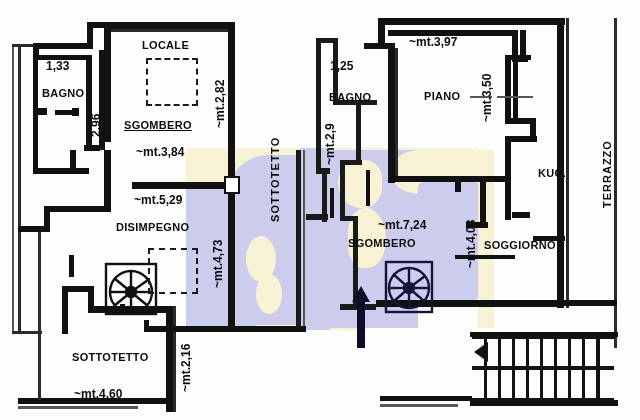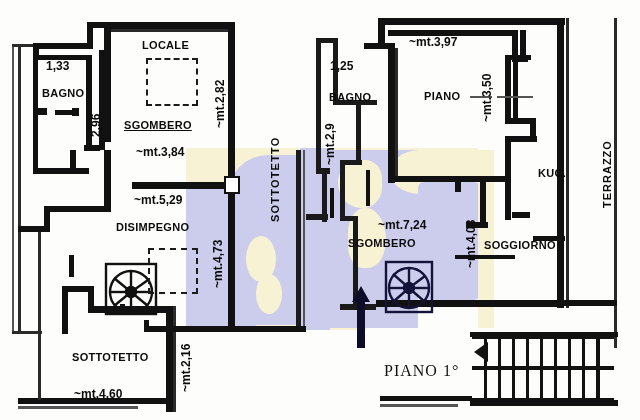--- a/index.html
+++ b/index.html
@@ -300,15 +300,14 @@
   <div class="lab dim vert" style="left:481px;top:122px;">~mt.3,50</div>
 
   <div class="lab room" style="left:538px;top:168px;">KUC.</div>
   <div class="lab room" style="left:484px;top:240px;">SOGGIORNO</div>
   <div class="lab dim vert" style="left:465px;top:268px;">~mt.4,03</div>
   <div class="lab dim" style="left:378px;top:219px;">~mt.7,24</div>
   <div class="lab room" style="left:348px;top:238px;">SGOMBERO</div>
 
   <div class="lab room vert" style="left:602px;top:208px;letter-spacing:1px;">TERRAZZO</div>
 
-  <div class="piano" style="left:384px;top:362px;">PIANO 1°</div>
 
 </div>
 
 </body></html>

